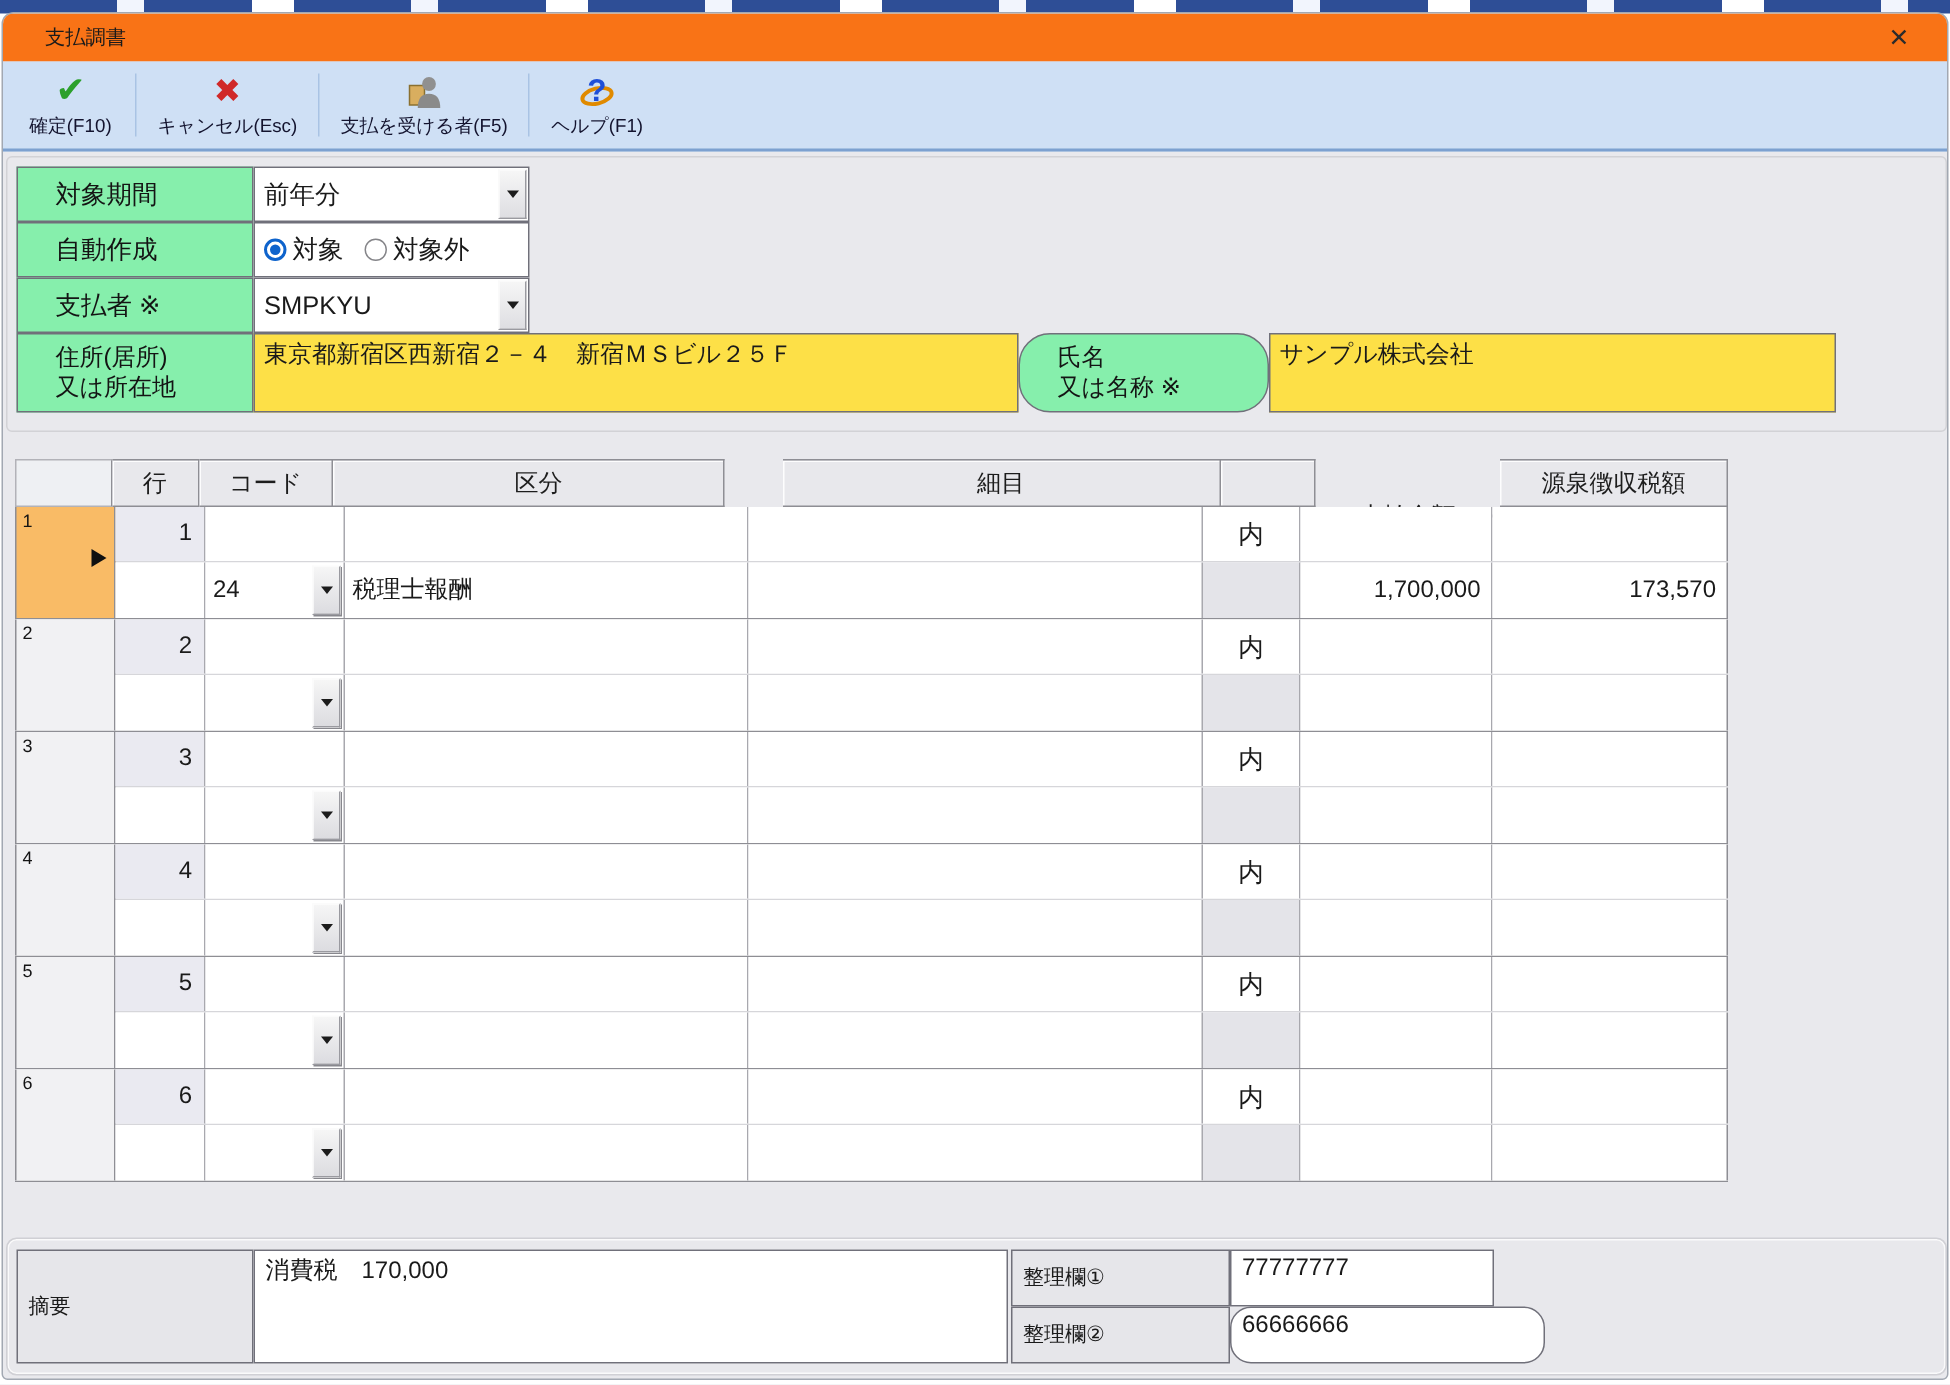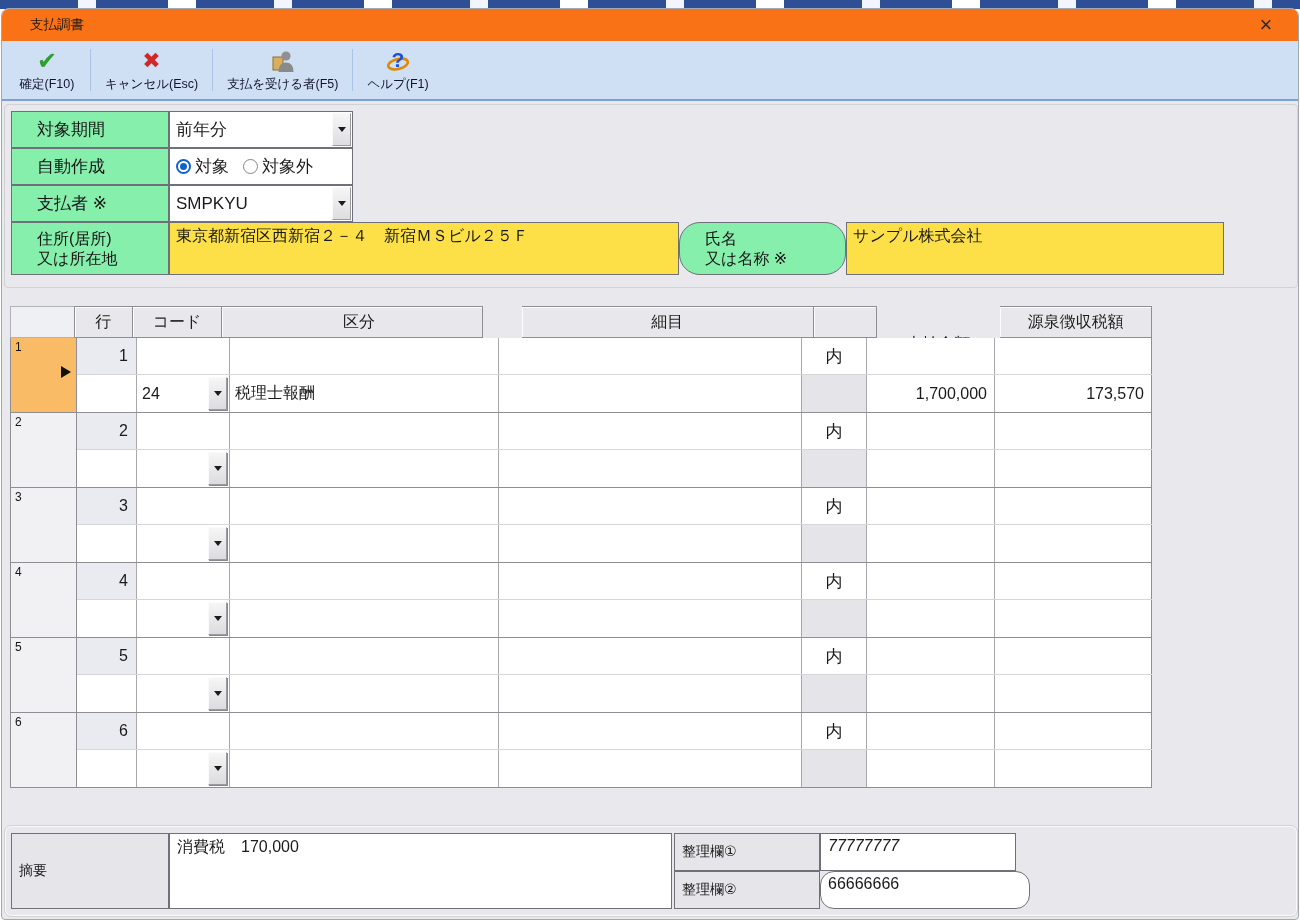--- a/index.html
+++ b/index.html
@@ -366,17 +366,17 @@
           <div class="c num w-wh"></div>
         </div>
       </div>
     </div>
   </div>
 
   <div class="bottom-panel"></div>
   <div class="b-label" style="left:9px; top:824px; width:158px; height:76px;">摘要</div>
   <div class="b-white" style="left:167px; top:824px; width:503px; height:76px;">消費税　170,000</div>
   <div class="b-label" style="left:672px; top:824px; width:146px; height:38px;">整理欄①</div>
-  <div class="b-white" style="left:818px; top:824px; width:196px; height:38px;font-style:italic;">77777777</div>
+  <div class="b-white" style="left:818px; top:824px; width:176px; height:38px;">77777777</div>
   <div class="b-label" style="left:672px; top:862px; width:146px; height:38px;">整理欄②</div>
   <div class="b-white" style="left:818px; top:862px; width:210px; height:38px;border-radius:14px;">66666666</div>
 
 </div>
 
 </body></html>

